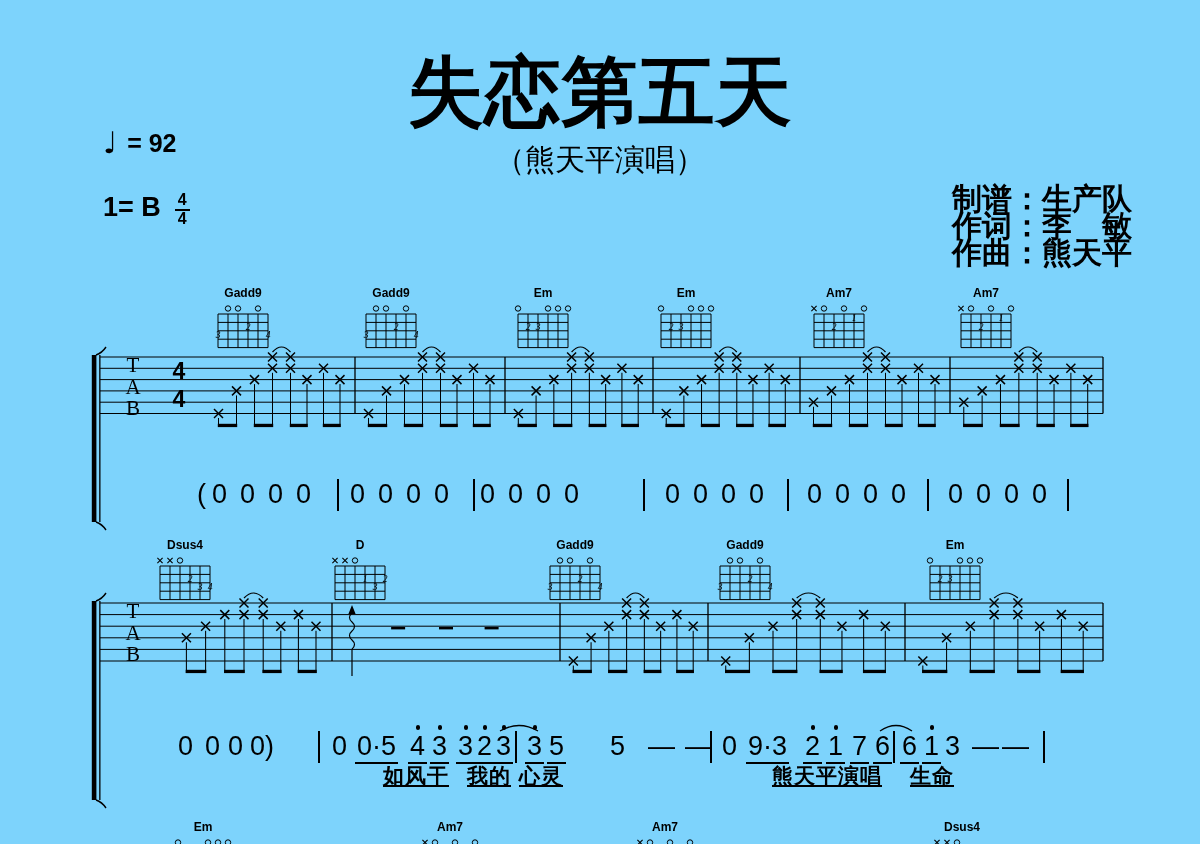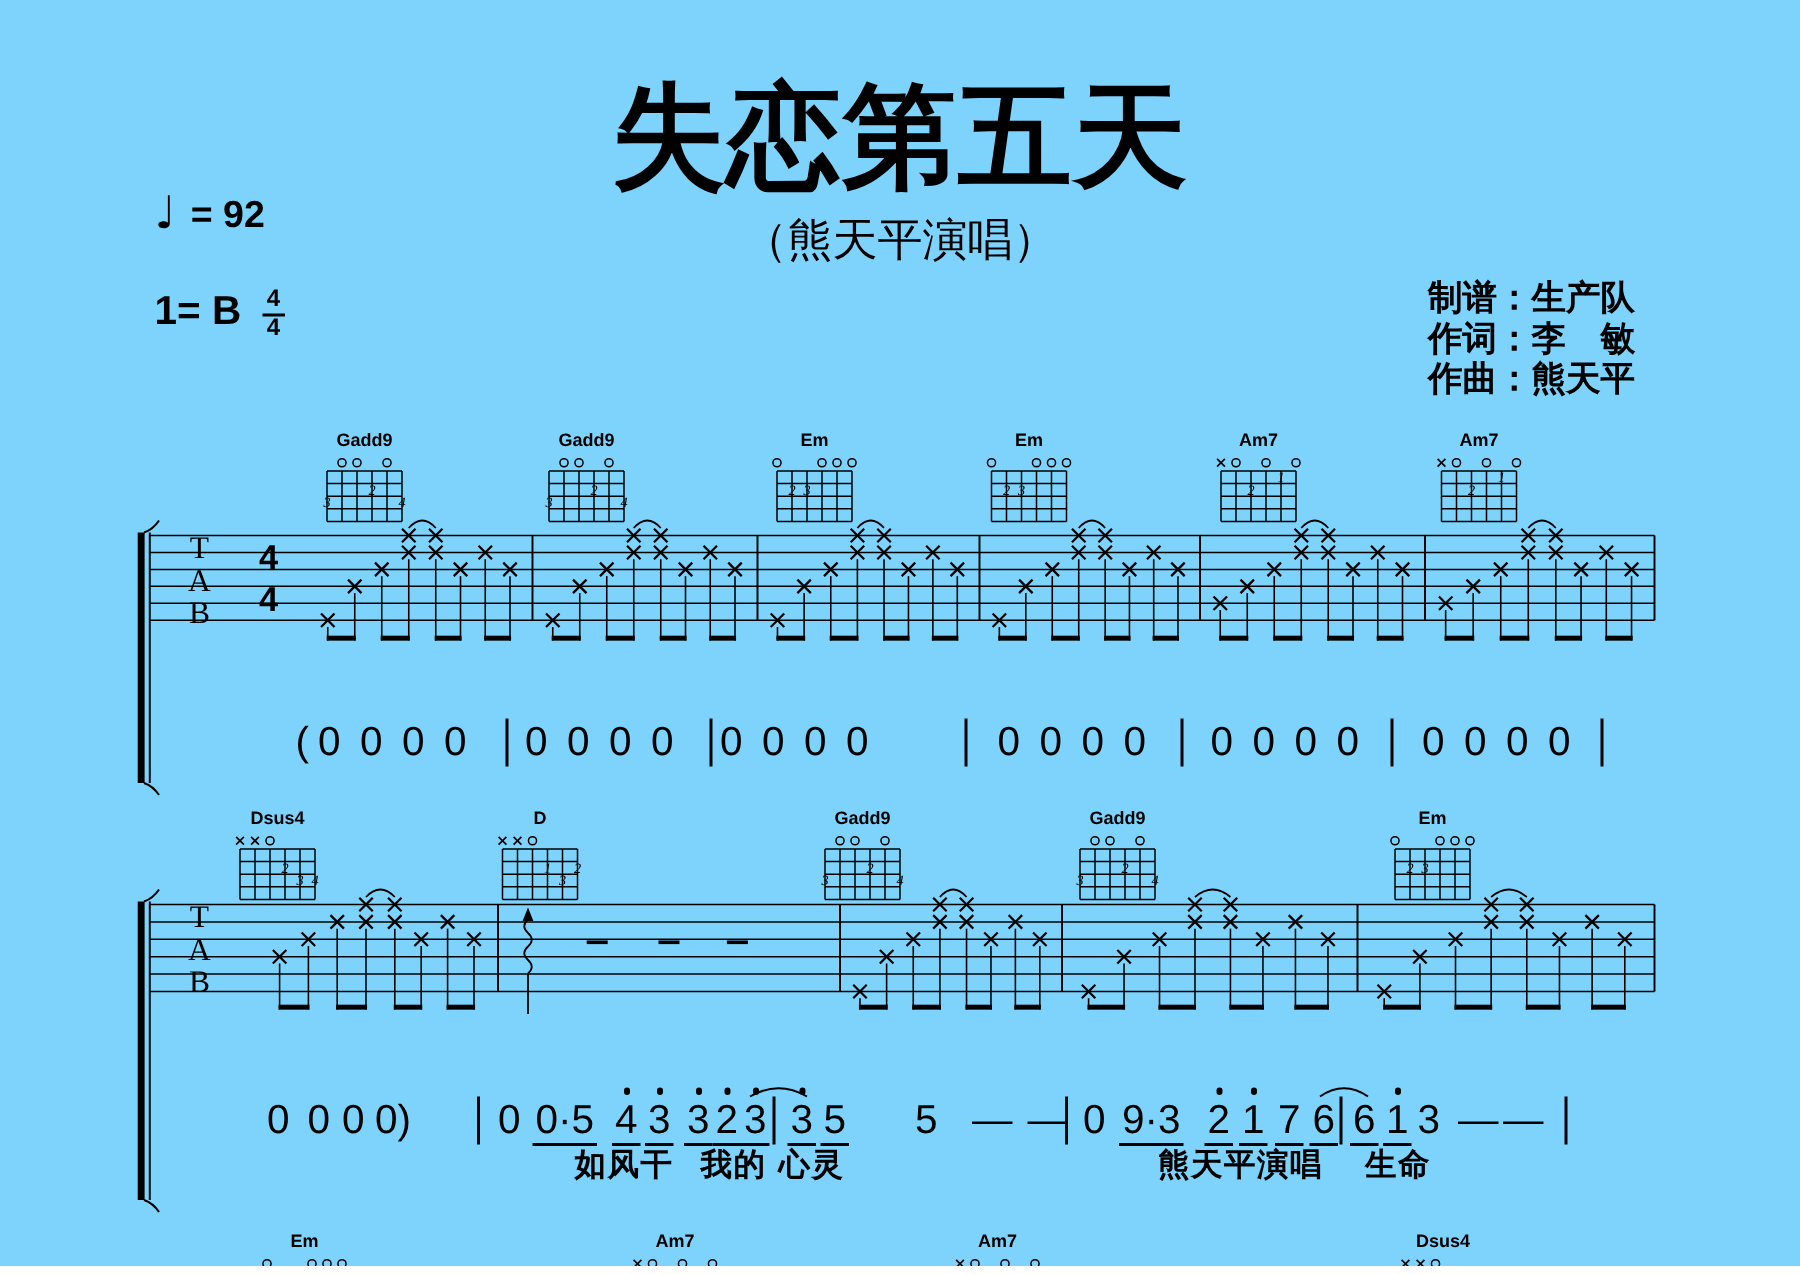--- a/index.html
+++ b/index.html
@@ -12,32 +12,32 @@
   .tempo{position:absolute;left:103px;top:128px;font-size:25px;font-weight:600;
          display:flex;align-items:center;gap:10px;}
   .tempo-note{font-family:"DejaVu Sans",sans-serif;font-size:30px;line-height:1;}
   .keyline{position:absolute;left:103px;top:192px;font-size:27px;font-weight:600;
            display:flex;gap:14px;}
   .frac{display:inline-flex;flex-direction:column;align-items:center;font-size:16px;
         font-weight:700;line-height:1.05;}
   .frac-top{border-bottom:2px solid #000;padding:0 3px;}
   .tuning{position:absolute;left:103px;top:239px;font-size:23px;font-weight:600;
           display:flex;gap:34px;}
-  .credits{position:absolute;left:952px;top:185px;font-size:23px;font-weight:600;line-height:27px;}
+  .credits{position:absolute;left:952px;top:185px;font-size:30px;font-weight:600;line-height:27px;}
   #score-svg{position:absolute;left:0;top:0;}
   .chord{position:absolute;width:70px;text-align:center;}
   .chord-name{font-size:12px;font-weight:600;line-height:19px;white-space:nowrap;}
   .num-token{position:absolute;font-size:27px;font-weight:500;line-height:1;white-space:nowrap;}
   .num-token .dot{position:absolute;left:50%;top:-8px;width:4.5px;height:4.5px;
                   margin-left:-2px;border-radius:50%;background:#000;}
   .num-token.u::after{content:"";position:absolute;left:-2px;right:-2px;bottom:-4px;
                       height:2px;background:#000;}
   .num-bar{position:absolute;width:1.6px;height:32px;background:#000;}
   .num-prefix{position:absolute;font-size:27px;font-weight:500;line-height:1;}
-  .lyric{position:absolute;font-size:21px;font-weight:600;white-space:nowrap;letter-spacing:1px;}
+  .lyric{position:absolute;font-size:21px;font-weight:600;white-space:nowrap;letter-spacing:1px;text-decoration:underline;}
 </style>
 </head>
 <body>
 
 <div class="page">
   <div class="title">失恋第五天</div>
   <div class="subtitle">（熊天平演唱）</div>
 
   <div class="tempo">
     <span class="tempo-note">♩</span>

